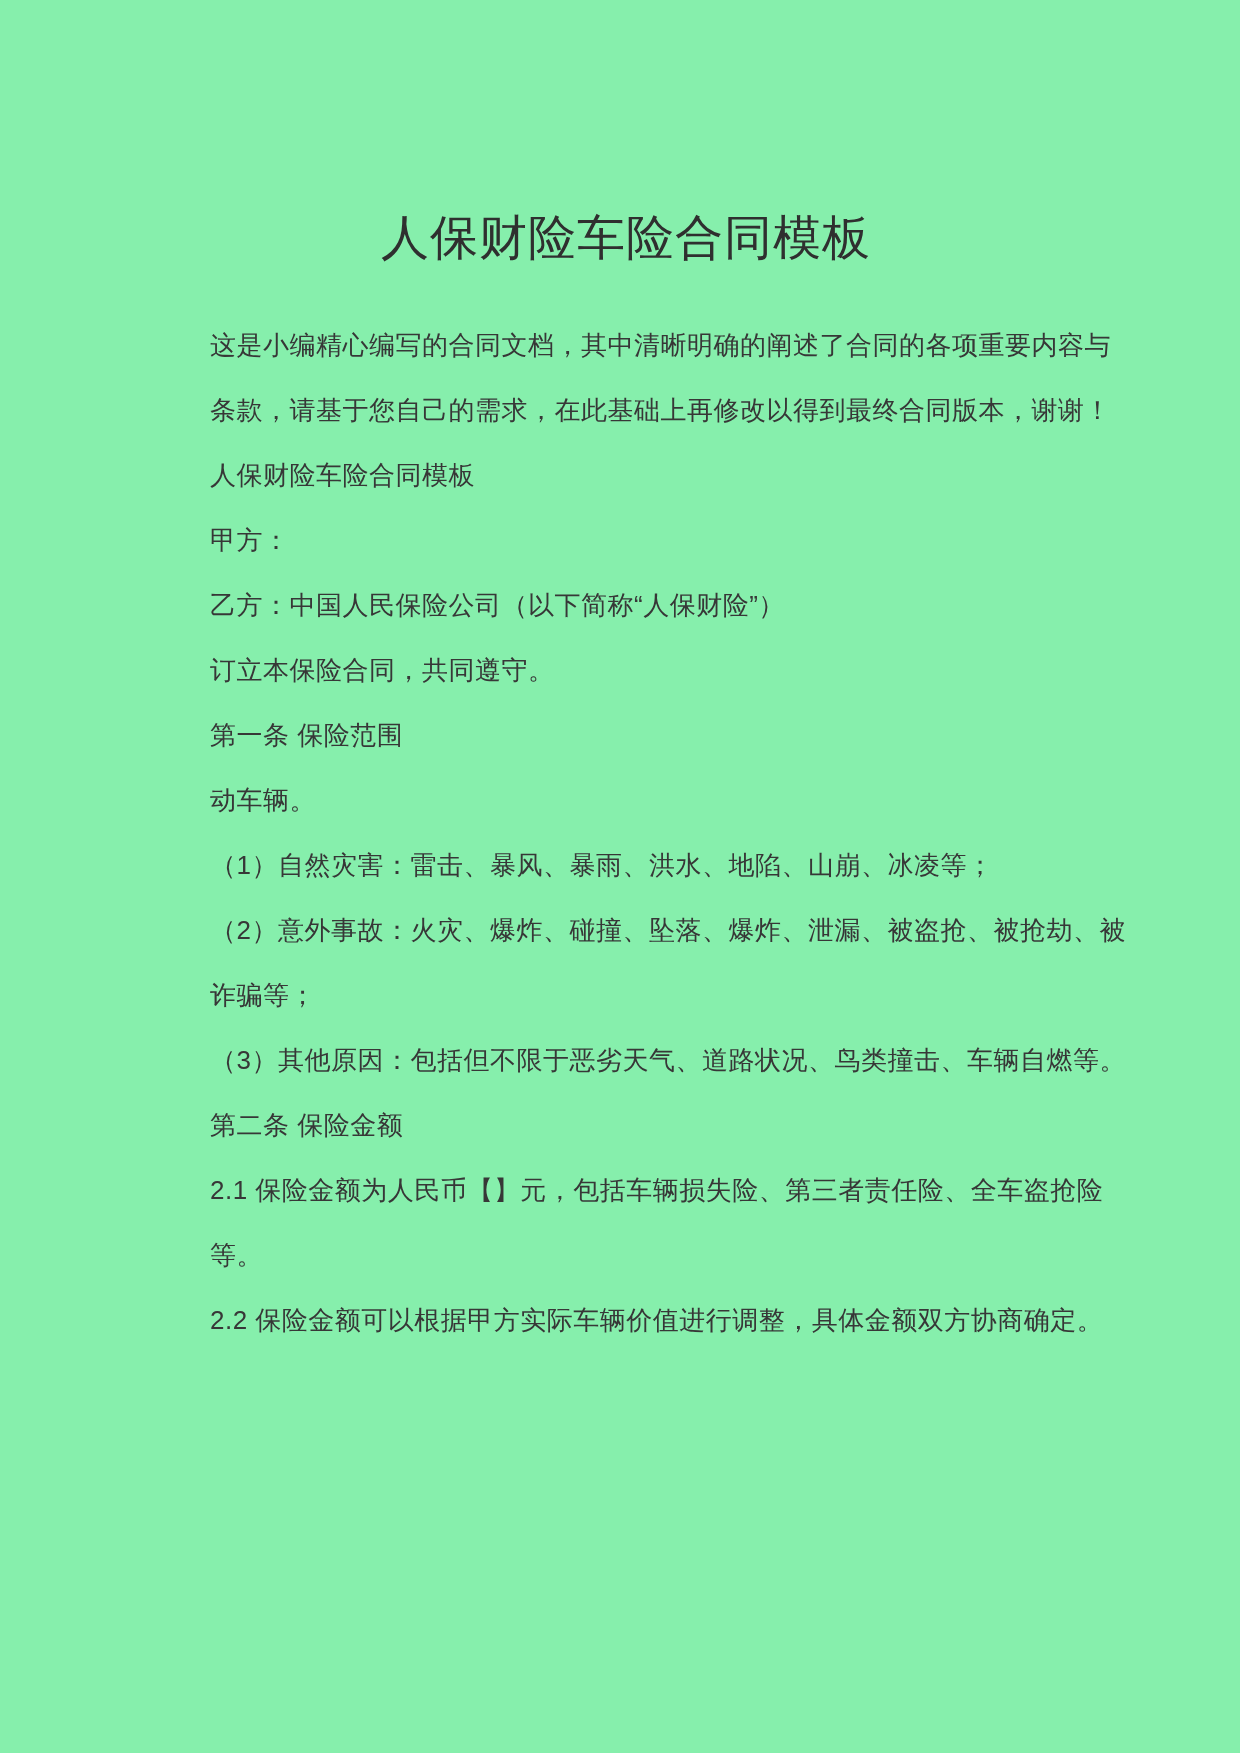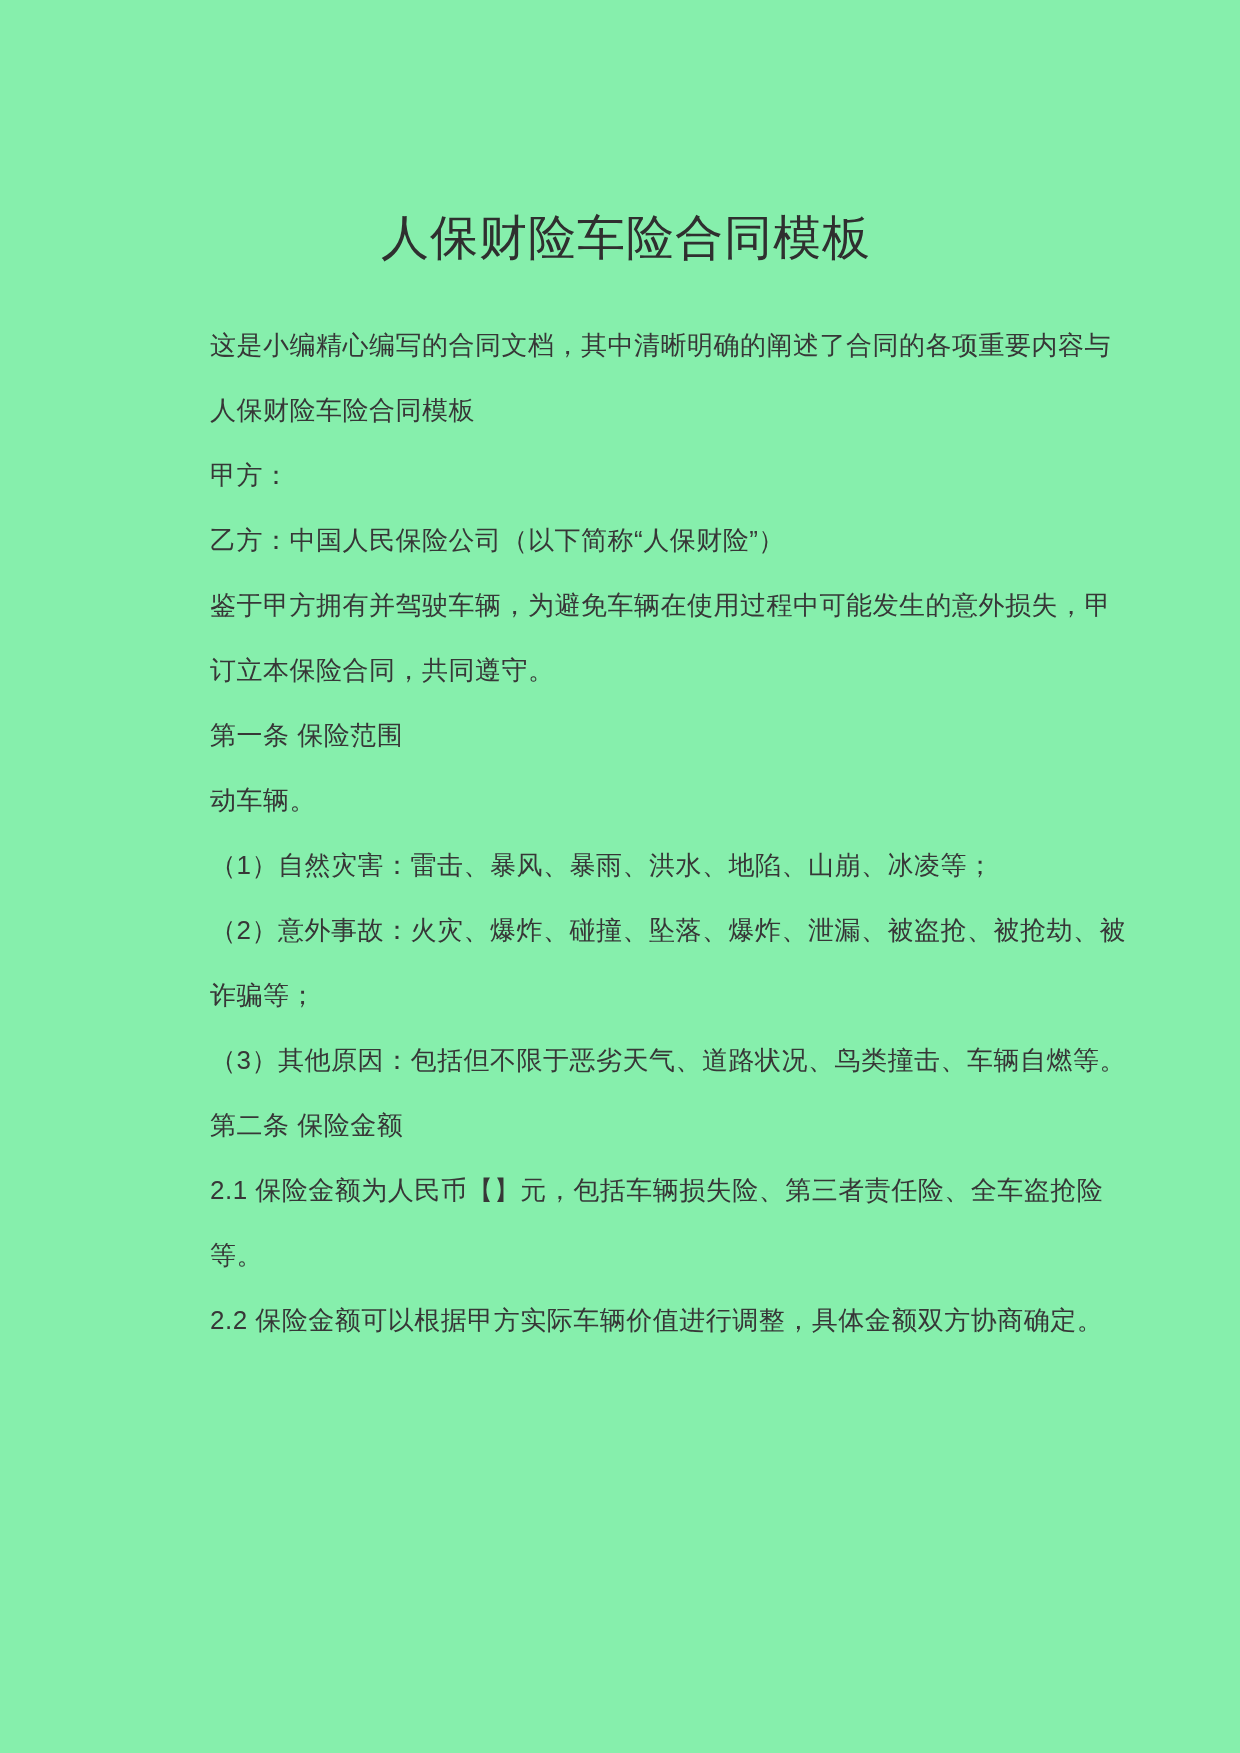--- a/index.html
+++ b/index.html
@@ -46,24 +46,24 @@
     letter-spacing: 0.5px;
   }
 </style>
 </head>
 <body>
 
 <div class="page">
   <h1 class="doc-title">人保财险车险合同模板</h1>
   <div class="doc-body">
       <div class="doc-line">这是小编精心编写的合同文档，其中清晰明确的阐述了合同的各项重要内容与</div>
+      <div class="doc-line">条款，请基于您自己的需求，在此基础上再修改以得到最终合同版本，谢谢！</div>
       <div class="doc-line">人保财险车险合同模板</div>
       <div class="doc-line">甲方：</div>
       <div class="doc-line">乙方：中国人民保险公司（以下简称“人保财险”）</div>
-      <div class="doc-line">鉴于甲方拥有并驾驶车辆，为避免车辆在使用过程中可能发生的意外损失，甲</div>
       <div class="doc-line">订立本保险合同，共同遵守。</div>
       <div class="doc-line">第一条 保险范围</div>
       <div class="doc-line">动车辆。</div>
       <div class="doc-line">（1）自然灾害：雷击、暴风、暴雨、洪水、地陷、山崩、冰凌等；</div>
       <div class="doc-line">（2）意外事故：火灾、爆炸、碰撞、坠落、爆炸、泄漏、被盗抢、被抢劫、被</div>
       <div class="doc-line">诈骗等；</div>
       <div class="doc-line">（3）其他原因：包括但不限于恶劣天气、道路状况、鸟类撞击、车辆自燃等。</div>
       <div class="doc-line">第二条 保险金额</div>
       <div class="doc-line">2.1 保险金额为人民币【】元，包括车辆损失险、第三者责任险、全车盗抢险</div>
       <div class="doc-line">等。</div>

